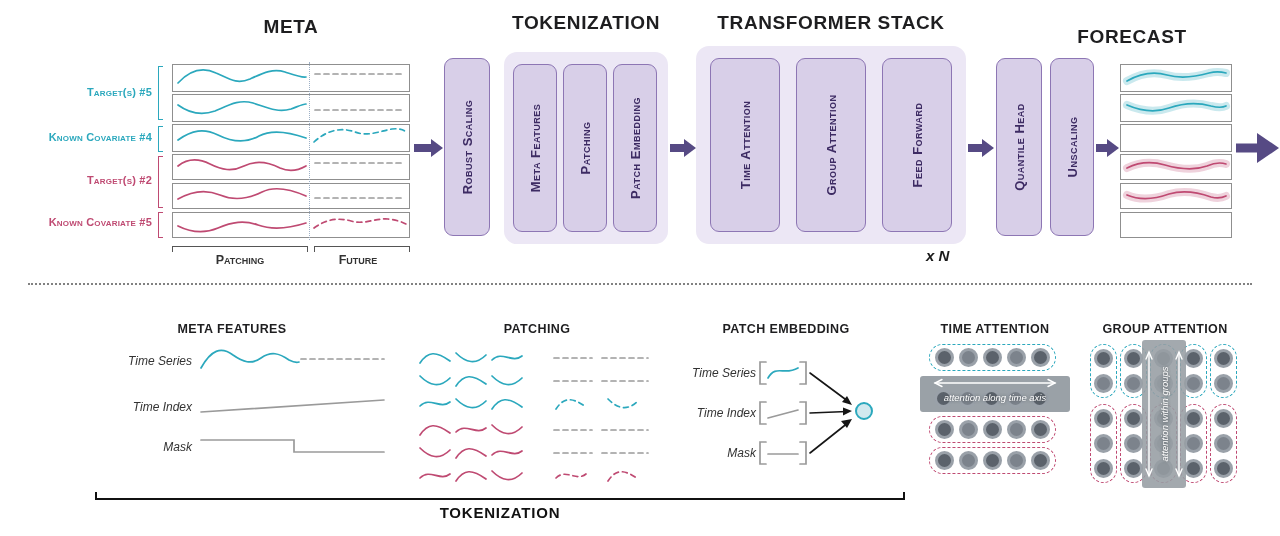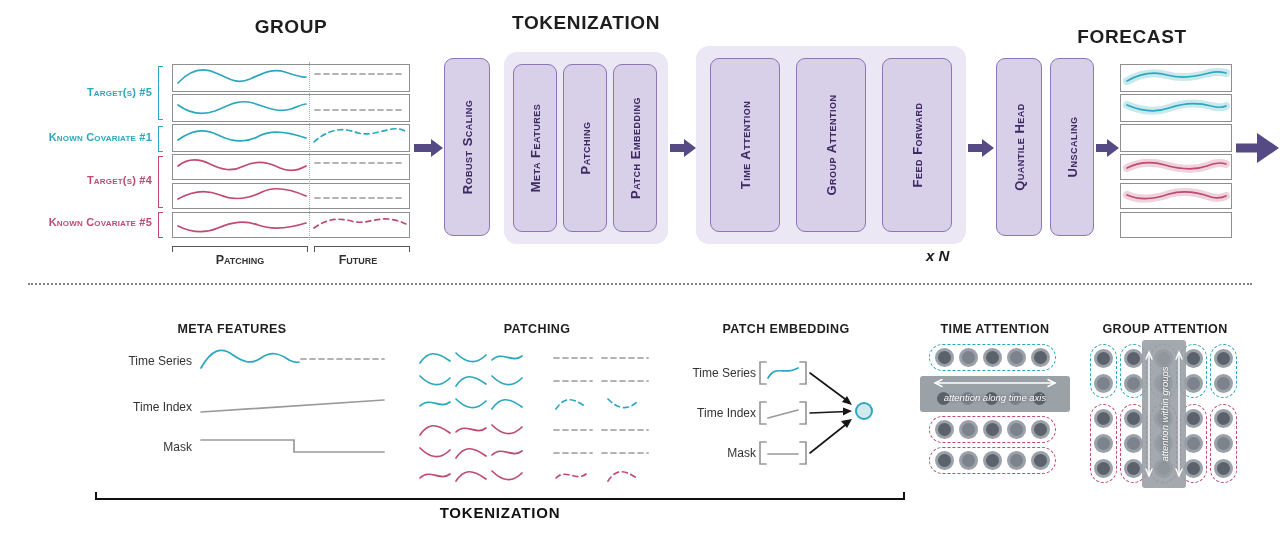--- a/index.html
+++ b/index.html
@@ -49,21 +49,21 @@
                    border-top:9px solid transparent;border-bottom:9px solid transparent;
                    border-left:12px solid var(--arrow);}
   .big-arrow .shaft{height:9px;}
   .big-arrow .tip{border-top:15px solid transparent;border-bottom:15px solid transparent;
                   border-left:22px solid var(--arrow);}
 
   
   .mid-divider{position:absolute;border-top:2.5px dotted #818181;}
 
   
-  .row-label{position:absolute;font-size:12px;color:#333;text-align:right;}
+  .row-label{position:absolute;font-style:italic;font-size:12px;color:#333;text-align:right;}
   svg path{fill:none;stroke-width:1.7;stroke-linecap:round;}
   .c-teal{stroke:var(--teal);} .c-pink{stroke:var(--pink);} .c-gray{stroke:#9a9a9a;}
   .c-dark{stroke:#555;} .dashed{stroke-dasharray:5 4;}
   .band-teal{stroke:var(--teal);stroke-width:8;opacity:.25;}
   .band-pink{stroke:var(--pink);stroke-width:8;opacity:.25;}
 
   
   .dot{width:13px;height:13px;border-radius:50%;border:3px solid #9aa1a9;background:#5b626b;
        flex:0 0 auto;}
   .dot:nth-child(even){background:#7c838c;}
@@ -83,27 +83,28 @@
   .bottom-bracket{position:absolute;height:6px;border-style:solid;border-color:#111;
                   border-width:0 2px 2px 2px;}
   .bottom-bracket-label{position:absolute;transform:translateX(-50%);font-size:15px;
                   font-weight:700;letter-spacing:.8px;color:#111;}
 </style>
 </head>
 <body>
 
 <div class="canvas">
 
-  <div class="title" style="left:291px;top:16px;">GROUP</div>
+  <div class="title" style="left:291px;top:16px;">META</div>
   <div class="title" style="left:586px;top:12px;">TOKENIZATION</div>
+  <div class="title" style="left:831px;top:12px;">TRANSFORMER STACK</div>
   <div class="title" style="left:1132px;top:26px;">FORECAST</div>
 
   <div class="in-label lab-teal" style="top:86px;">Target(s) #5</div>
-  <div class="in-label lab-teal" style="top:131px;">Known Covariate #1</div>
-  <div class="in-label lab-pink" style="top:174px;">Target(s) #4</div>
+  <div class="in-label lab-teal" style="top:131px;">Known Covariate #4</div>
+  <div class="in-label lab-pink" style="top:174px;">Target(s) #2</div>
   <div class="in-label lab-pink" style="top:216px;">Known Covariate #5</div>
   <div class="bracket-v bk-teal" style="left:158px;top:66px;height:52px;"></div>
   <div class="bracket-v bk-teal" style="left:158px;top:126px;height:24px;"></div>
   <div class="bracket-v bk-pink" style="left:158px;top:156px;height:50px;"></div>
   <div class="bracket-v bk-pink" style="left:158px;top:212px;height:24px;"></div>
 
   <div class="plot-row" style="top:64px;height:28px;">
     <svg width="138" height="26" viewBox="0 0 138 26">
         <path class="c-teal" d="M5,18 C18,4 30,2 43,8 C55,13 63,20 77,14 C90,8 100,3 112,7 C121,10 129,13 133,12"></path>
       </svg>

